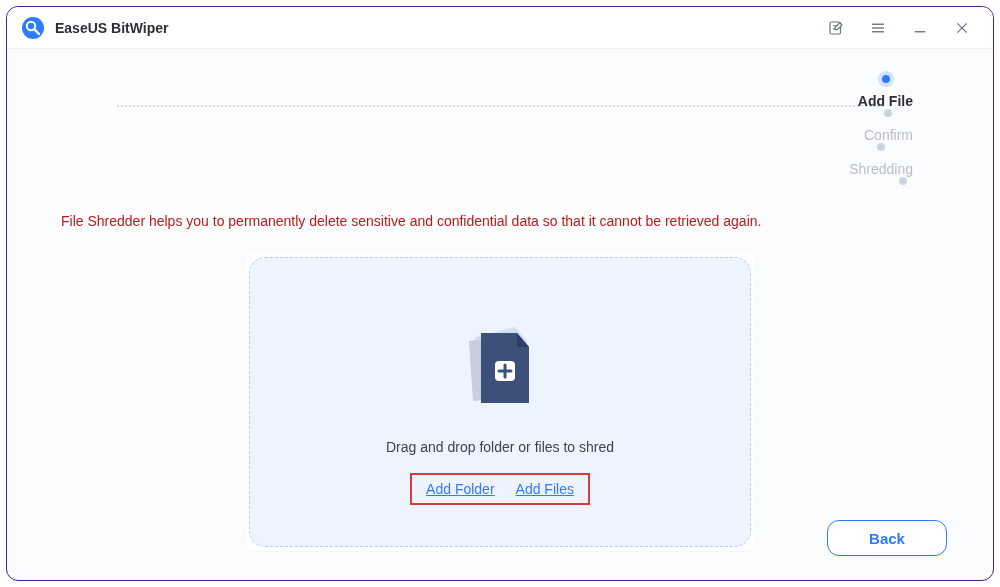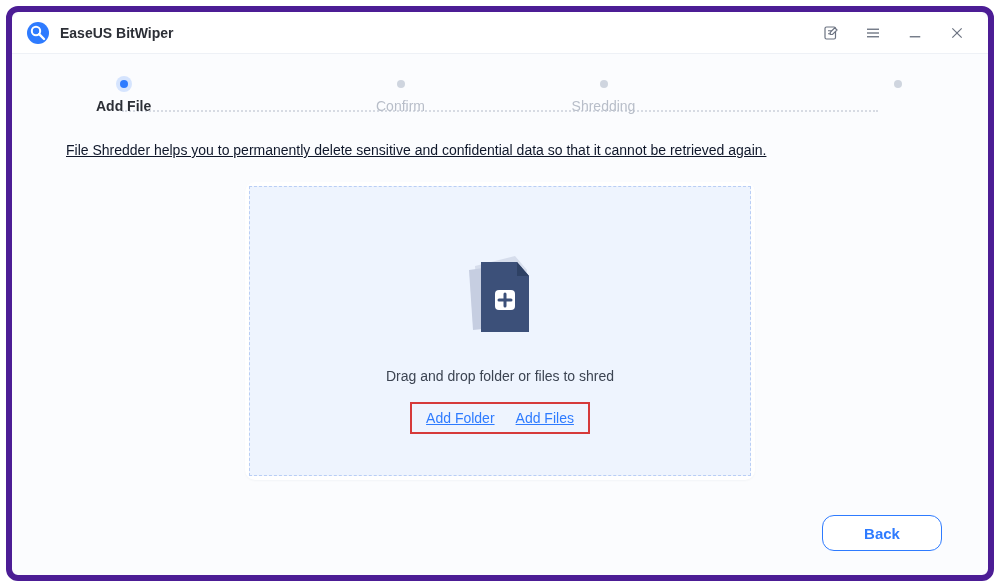--- a/index.html
+++ b/index.html
@@ -1,21 +1,21 @@
 <!DOCTYPE html>
 <html><head>
   <meta charset="utf-8">
   <style>
     * { box-sizing: border-box; margin: 0; padding: 0; }
     html, body { width: 1000px; height: 587px; font-family: "Segoe UI", Arial, sans-serif; background:#fff; overflow:hidden; }
     .window {
       width: 988px;
       height: 575px;
       margin: 6px;
-      border: 6px solid #4c1d95;
+      border: 1px solid #4c1d95;
       border-radius: 12px;
       background: #fbfcfe;
       position: relative;
       box-shadow: 0 0 0 rgba(0,0,0,0);
     }
     
     .titlebar {
       height: 42px;
       display: flex;
       align-items: center;
@@ -33,22 +33,23 @@
     .titlebar .spacer { flex: 1; }
     .winbtn {
       width: 42px; height: 36px;
       display:flex; align-items:center; justify-content:center;
       color:#6b7280;
     }
     .winbtn svg { stroke:#6b7280; }
     
     .steps {
       display:flex;
-      align-items:flex-start;
+      align-items:flex-end;
       padding: 26px 80px 0 80px;
+      flex-direction: column;
     }
     .step { flex:1; text-align:center; position:relative; }
     .step:last-child { text-align:right; }
     .step:first-child { text-align:left; padding-left:4px; }
     .step-label { font-size:14px; color:#b8bec9; margin-top:10px; }
     .step.active .step-label { color:#2c2f36; font-weight:600; }
     .steptrack {
       position:absolute;
       top:56px;
       left:110px; right:110px;
@@ -61,38 +62,37 @@
       background:#cfd5df; margin:0 auto;
     }
     .step:first-child .step-dot { margin-left: 24px; }
     .step:last-child .step-dot { margin-left:auto; margin-right:6px; }
     .step.active .step-dot { background:#2e7bff; box-shadow:0 0 0 4px rgba(46,123,255,0.18); }
     .steps-wrap { position:relative; }
     
     .desc {
       padding: 28px 54px 0 54px;
       font-size: 14px;
-      color:#0f172a;
-      text-decoration:underline;
+      color:#b91c1c;
     }
     
     .panelwrap {
       display:flex; justify-content:center; margin-top:24px;
     }
     .panel {
       width: 510px; height: 298px;
       background:#ffffff;
       border-radius:10px;
       padding:4px;
       box-shadow: 0 1px 2px rgba(24,39,75,0.04);
     }
     .dropzone {
       width:100%; height:100%;
       border: 1.5px dashed #b9cef5;
-      border-radius:0;
+      border-radius:16px;
       background:#eef4fe;
       display:flex; flex-direction:column; align-items:center; justify-content:center;
     }
     .docicon { margin-top:18px; margin-bottom:18px; }
     .droptext { font-size:14px; color:#3c4452; margin-bottom:18px; }
     .highlight-box {
       border:2px solid #d63a3a;
       padding:6px 14px;
       display:flex; gap:21px;
     }

